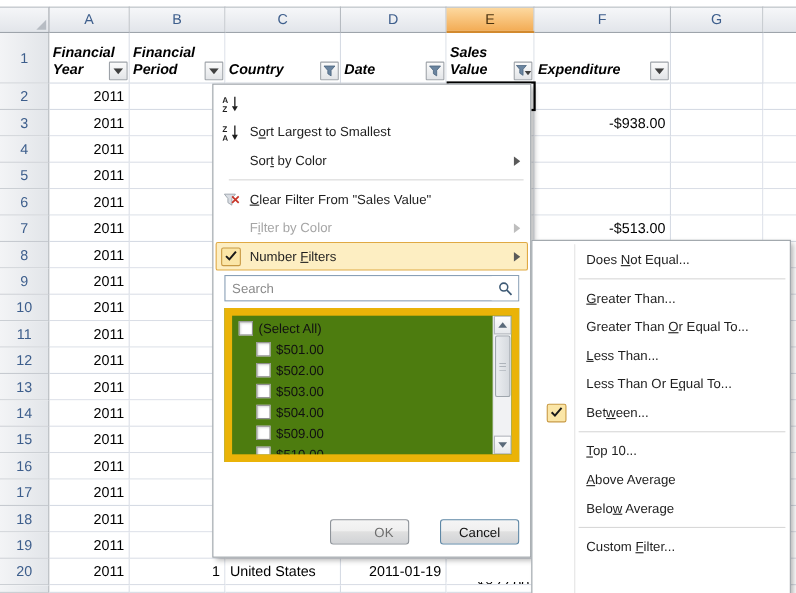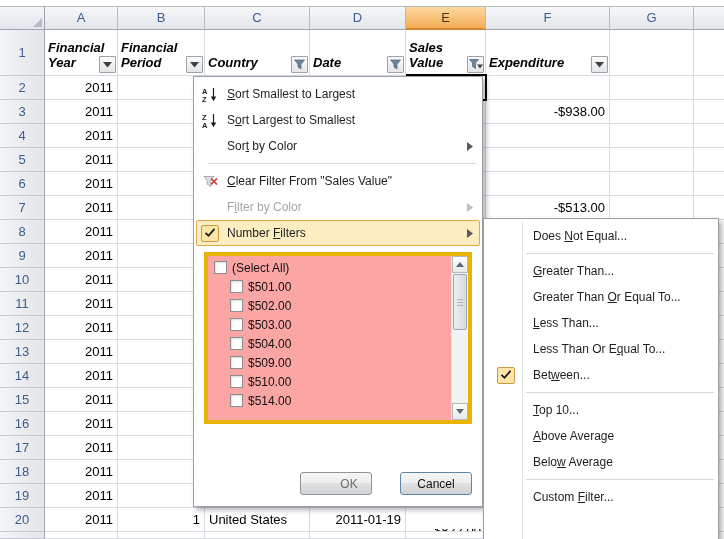--- a/index.html
+++ b/index.html
@@ -55,21 +55,21 @@
   .menu-sep{height:1px;background:#D8D8D8;margin:4px 6px 4px 14px;}
   .submenu .menu-sep{margin:4px 4px 4px 42px;}
   .check-box{width:18px;height:17px;background:#FBE6A7;border:1px solid #C89A44;border-radius:2px;
         display:flex;align-items:center;justify-content:center;}
 
   .search-row{margin:4px 10px 0 10px;height:24px;border:1px solid #8AA0B6;display:flex;background:#fff;align-items:center;}
   .search-input{flex:1;border:none;outline:none;padding:0 6px;font-size:12px;color:#333;font-family:inherit;background:transparent;}
   .search-input::placeholder{color:#8A8A8A;}
   .search-btn{width:24px;height:100%;display:flex;align-items:center;justify-content:center;background:#fff;border:none;}
 
-  .list-box{margin:6px 10px 0 10px;height:172px;border:4px solid #eab308;position:relative;background:#fca5a5;overflow:hidden;}
+  .list-box{margin:6px 10px 0 10px;height:140px;border:7px solid #eab308;position:relative;background:#4d7c0f;overflow:hidden;}
   .list-items{position:absolute;left:1px;top:2px;right:18px;}
   .list-item{height:19px;display:flex;align-items:center;font-size:12px;color:#111;}
   .list-item.child{padding-left:16px;}
   .cb{width:13px;height:13px;flex:none;border:1px solid #8D8D8D;background:#fff;margin:0 5px;
       box-shadow:inset 1px 1px 2px rgba(0,0,0,0.15);}
   .vscroll{position:absolute;top:0;right:0;bottom:0;width:17px;background:#F1F2F4;border-left:1px solid #E2E3E5;
       display:flex;flex-direction:column;}
   .scroll-btn{height:17px;flex:none;background:linear-gradient(#FDFDFD,#E7E9EC);border:1px solid #B4B8BE;
       display:flex;align-items:center;justify-content:center;}
   .tri-up{width:0;height:0;border-left:4px solid transparent;border-right:4px solid transparent;border-bottom:5px solid #5A6A7A;}
@@ -404,21 +404,20 @@
   <div>
       <div class="menu-item">
         <span class="mi-icon">
           <svg width="16" height="15" viewBox="0 0 16 15">
             <text x="0" y="7" font-size="7.5" font-weight="bold" fill="#1E1E1E">A</text>
             <text x="0" y="15" font-size="7.5" font-weight="bold" fill="#1E1E1E">Z</text>
             <line x1="11.5" y1="1" x2="11.5" y2="10" stroke="#1E1E1E" stroke-width="1.2"></line>
             <path d="M8.8 9.5 H14.2 L11.5 14.2 Z" fill="#1E1E1E"></path>
           </svg>
         </span>
-        <span class="mi-label"><u>S</u>ort Smallest to Largest</span>
       </div>
       <div class="menu-item">
         <span class="mi-icon">
           <svg width="16" height="15" viewBox="0 0 16 15">
             <text x="0" y="7" font-size="7.5" font-weight="bold" fill="#1E1E1E">Z</text>
             <text x="0" y="15" font-size="7.5" font-weight="bold" fill="#1E1E1E">A</text>
             <line x1="11.5" y1="1" x2="11.5" y2="10" stroke="#1E1E1E" stroke-width="1.2"></line>
             <path d="M8.8 9.5 H14.2 L11.5 14.2 Z" fill="#1E1E1E"></path>
           </svg>
         </span>
@@ -461,20 +460,29 @@
           </span>
         </span>
         <span class="mi-label">Number <u>F</u>ilters</span>
         <span class="mi-arrow">
           <svg width="6" height="9" viewBox="0 0 6 9">
             <path d="M0 0 L6 4.5 L0 9 Z" fill="#5A5A5A"></path>
           </svg>
         </span>
       </div>
     </div>
+  <div class="search-row">
+    <input class="search-input" placeholder="Search" style="">
+    <button class="search-btn">
+      <svg width="13" height="13" viewBox="0 0 13 13">
+        <circle cx="5" cy="5" r="3.6" fill="none" stroke="#3E5A75" stroke-width="1.4"></circle>
+        <line x1="7.8" y1="7.8" x2="12" y2="12" stroke="#3E5A75" stroke-width="1.6"></line>
+      </svg>
+    </button>
+  </div>
   <div class="list-box">
     <div class="list-items">
         <div class="list-item">
           <span class="cb"></span>
           <span>(Select All)</span>
         </div>
         <div class="list-item child">
           <span class="cb"></span>
           <span>$501.00</span>
         </div>

